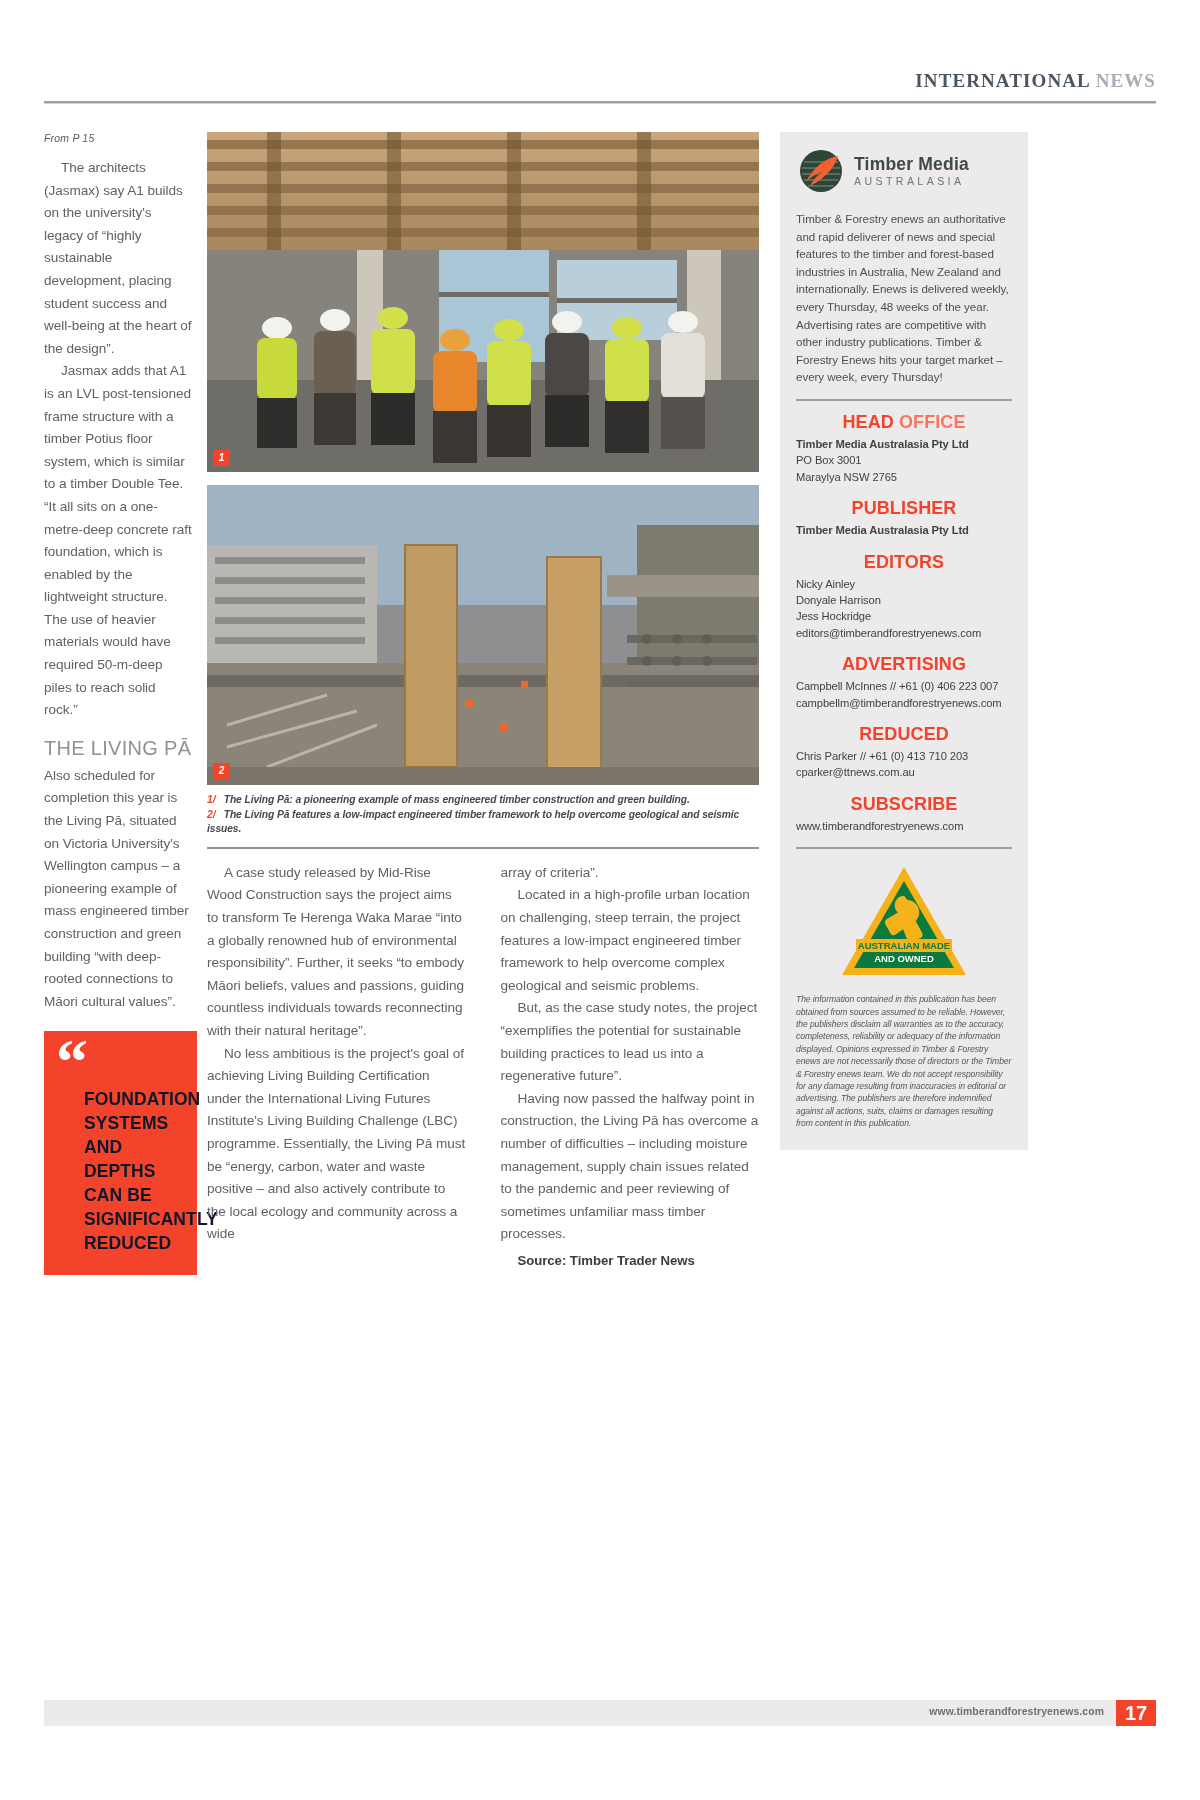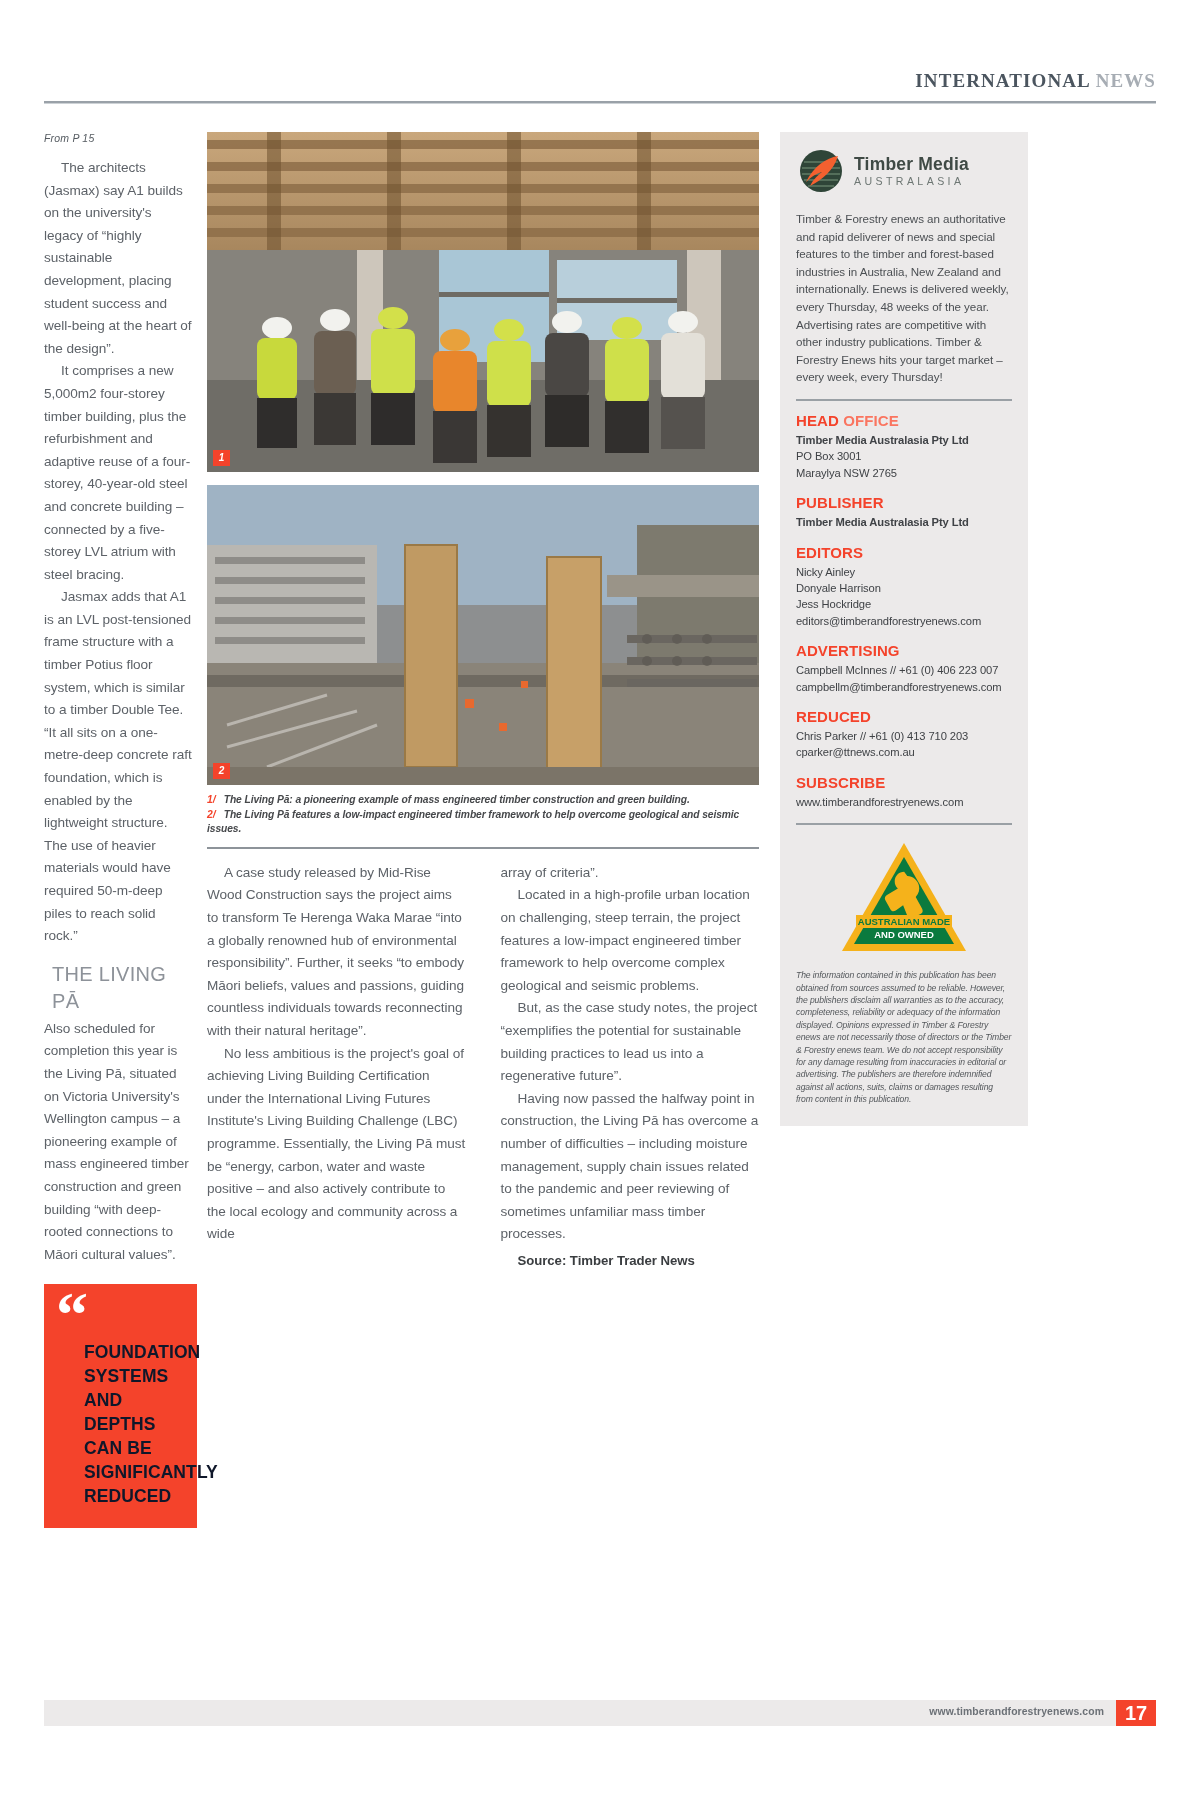--- a/index.html
+++ b/index.html
@@ -55,21 +55,21 @@
     letter-spacing: -0.05px;
   }
   .body-text p { text-indent: 17px; margin-bottom: 0; }
   .body-text p.noindent { text-indent: 0; }
 
   .section-head {
     font-size: 20px;
     line-height: 27px;
     color: #8d9299;
     letter-spacing: .3px;
-    margin: 13px 0 3px 8px;
+    margin: 13px 0 3px 0;
     font-weight: 400;
   }
 
   
   .pullquote {
     margin-top: 18px;
     background: #f4432b;
     width: 153px;
     padding: 14px 12px 20px 12px;
     position: relative;
@@ -162,25 +162,26 @@
     font-size: 10.6px; color: #6d7673; letter-spacing: 3.4px; line-height: 14px;
   }
   .sb-para {
     font-size: 11.6px;
     line-height: 17.6px;
     color: #4b4f53;
     letter-spacing: -0.05px;
   }
   .sb-rule { height: 2px; background: #9aa0a5; margin: 13px 0 11px 0; }
   .sb-head {
-    font-size: 15px;
+    font-size: 18px;
     font-weight: bold;
     color: #f4432b;
     letter-spacing: .1px;
     margin-bottom: 3px;
+    text-align: center;
   }
   .sb-head .lighter { color: #fa7560; }
   .sb-line {
     font-size: 11.2px;
     line-height: 16.4px;
     color: #3f4246;
     letter-spacing: -0.1px;
   }
   .sb-line.bold { font-weight: bold; }
   .sb-block { margin-bottom: 13px; }
@@ -237,21 +238,20 @@
       <span class="m-strong">INTERNATIONAL</span>
       <span class="m-light">NEWS</span>
     </div>
     <div class="masthead-rule"></div>
   </div>
 
   <div class="col-left">
     <div class="from-line">From P 15</div>
     <div class="body-text">
       <p>The architects (Jasmax) say A1 builds on the university's legacy of “highly sustainable development, placing student success and well-being at the heart of the design”.</p>
-      <p>It comprises a new 5,000m2 four-storey timber building, plus the refurbishment and adaptive reuse of a four-storey, 40-year-old steel and concrete building – connected by a five-storey LVL atrium with steel bracing.</p>
       <p>Jasmax adds that A1 is an LVL post-tensioned frame structure with a timber Potius floor system, which is similar to a timber Double Tee. “It all sits on a one-metre-deep concrete raft foundation, which is enabled by the lightweight structure. The use of heavier materials would have required 50-m-deep piles to reach solid rock.”</p>
     </div>
     <div class="section-head">THE LIVING PĀ</div>
     <div class="body-text">
       <p class="noindent">Also scheduled for completion this year is the Living Pā, situated on Victoria University's Wellington campus – a pioneering example of mass engineered timber construction and green building “with deep-rooted connections to Māori cultural values”.</p>
     </div>
 
     <div class="pullquote">
       <span class="pq-mark">“</span>
       <div class="pq-text">FOUNDATION SYSTEMS AND DEPTHS CAN BE SIGNIFICANTLY REDUCED</div>

